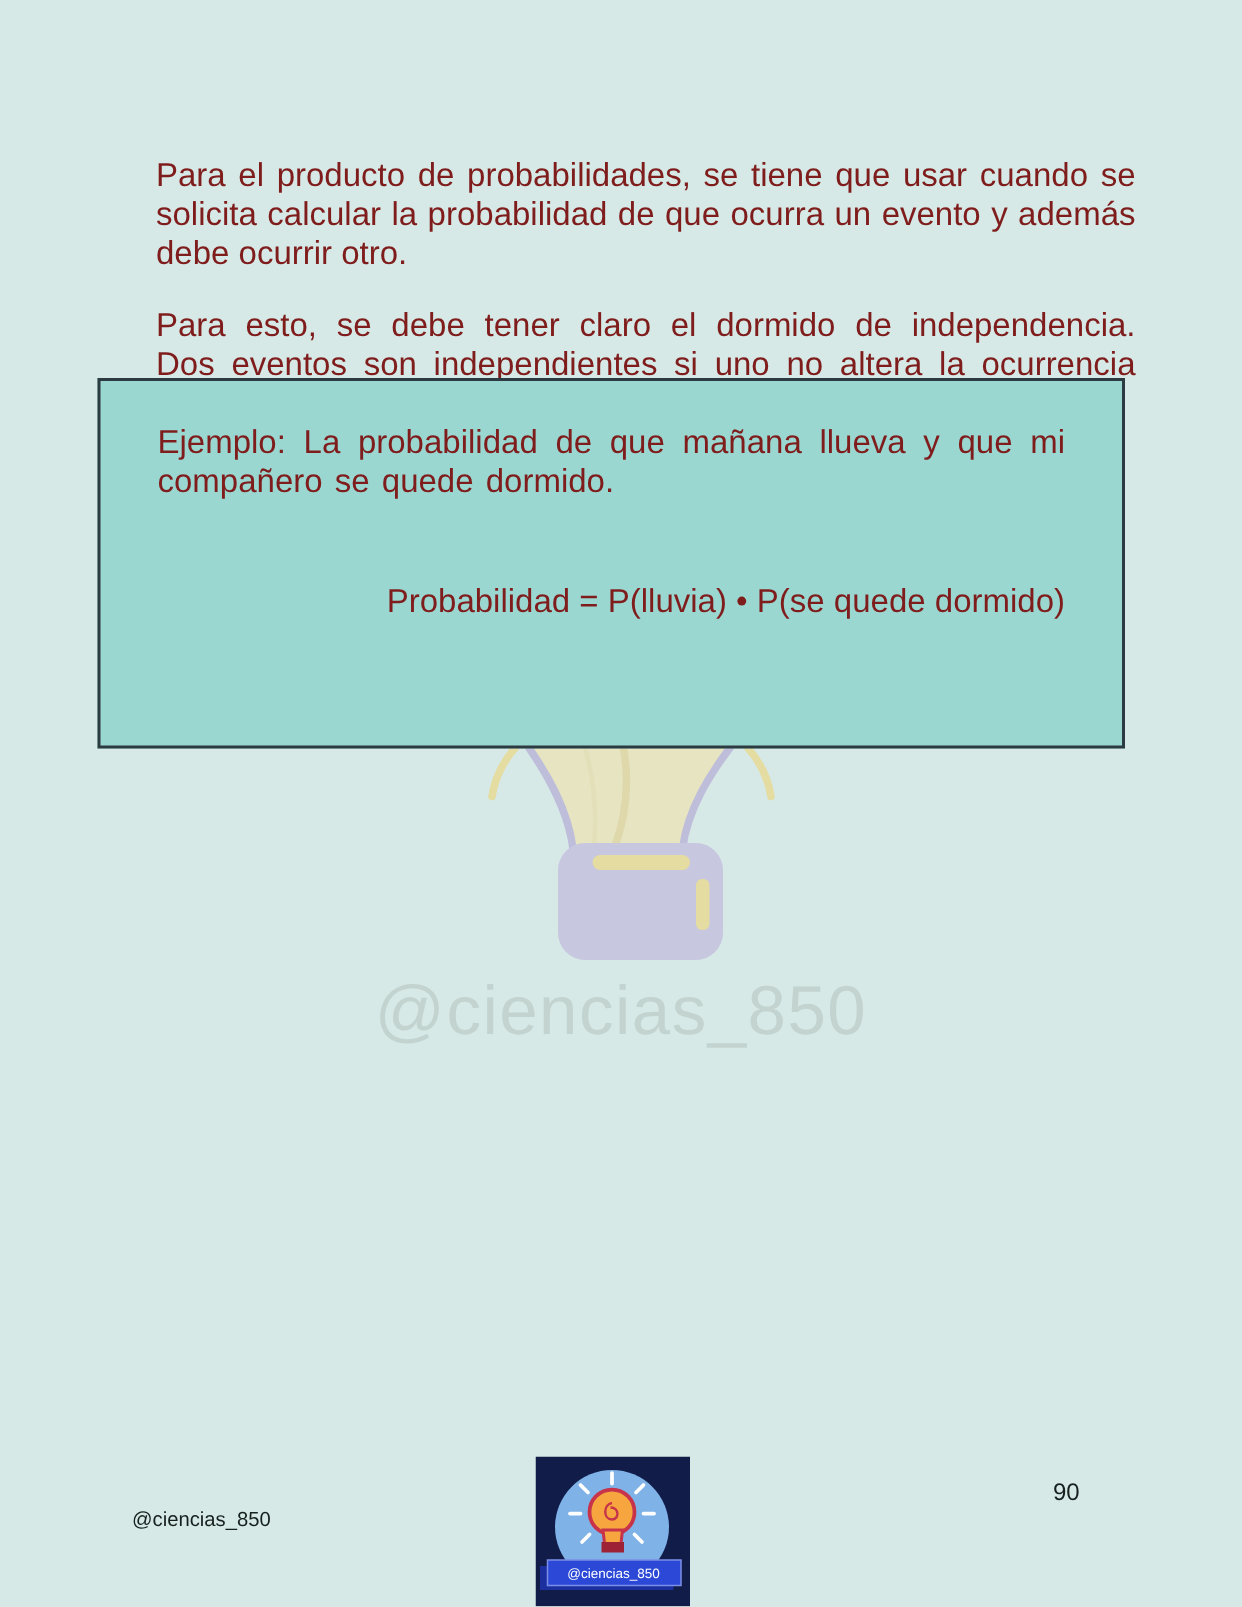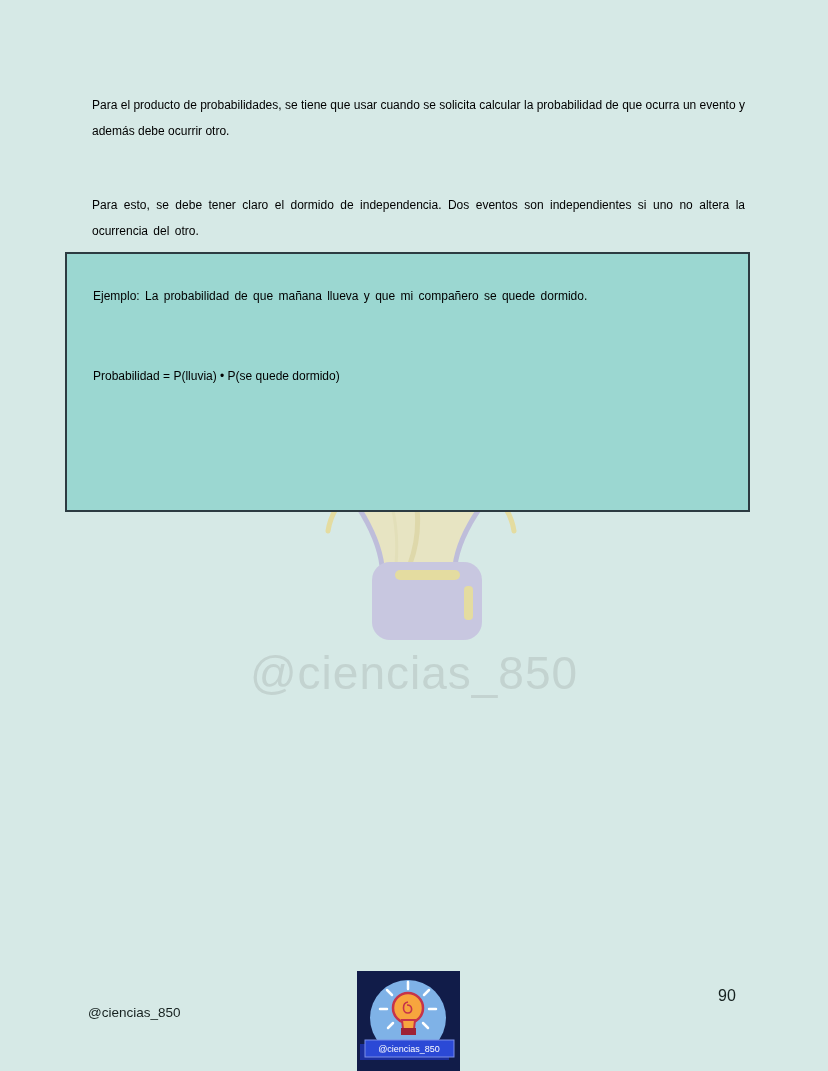--- a/index.html
+++ b/index.html
@@ -2,43 +2,43 @@
 <html><head>
 <meta charset="utf-8">
 <style>
   html,body{margin:0;padding:0}
   body{
     width:828px;height:1071px;position:relative;overflow:hidden;
     background:#d6e9e6;
     font-family:"Liberation Sans",sans-serif;
     color:#0d1517;
   }
-  .para{margin:4px;font-size:12px;line-height:26px;text-align:justify;color:#000000}
+  .para{margin:16px;font-size:22px;line-height:26px;text-align:justify;color:#7f1d1d}
   .para b{font-weight:normal}
   .intro-para{position:absolute;left:88px;top:88px;width:653px}
   .indep-para{position:absolute;left:88px;top:188px;width:653px;word-spacing:2px}
 
   .example-box{
     position:absolute;left:65px;top:252px;width:637px;height:231px;
     background:#9bd7d1;border:2px solid #2c3b41;
-    padding:25px 22px 0 22px;z-index:2;
+    padding:12px 22px 0 22px;z-index:2;
   }
   .example-box .statement{word-spacing:2px}
   .example-box .method{margin-top:14px}
-  .example-box .formula{margin-top:54px;text-align:left}
+  .example-box .formula{margin-top:54px;text-align:right}
 
   .wm-bulb{position:absolute;left:318px;top:486px;z-index:1;opacity:.8}
   .wm-text{
     position:absolute;left:0;top:646px;width:828px;z-index:1;
     text-align:center;font-size:46px;font-weight:500;
     color:#c3d3d0;letter-spacing:1px;
   }
 
   .footer-handle{position:absolute;left:88px;top:1005px;font-size:13.5px;color:#16211f}
-  .page-number{position:absolute;left:718px;top:987px;font-size:16px;color:#16211f}
+  .page-number{position:absolute;left:702px;top:987px;font-size:16px;color:#16211f}
   .logo{position:absolute;left:357px;top:971px;width:103px;height:100px}
 </style>
 </head>
 <body>
 
 <div class="page">
 
   <p class="para intro-para">Para el producto de probabilidades, se tiene que usar cuando se solicita calcular la probabilidad de que ocurra un evento y además debe ocurrir otro.</p>
 
   <p class="para indep-para"><span>Para esto, se debe tener claro el dormido de </span><b>independencia.</b><span> Dos eventos son independientes si </span><b>uno no altera la ocurrencia del otro</b><span>.</span></p>

